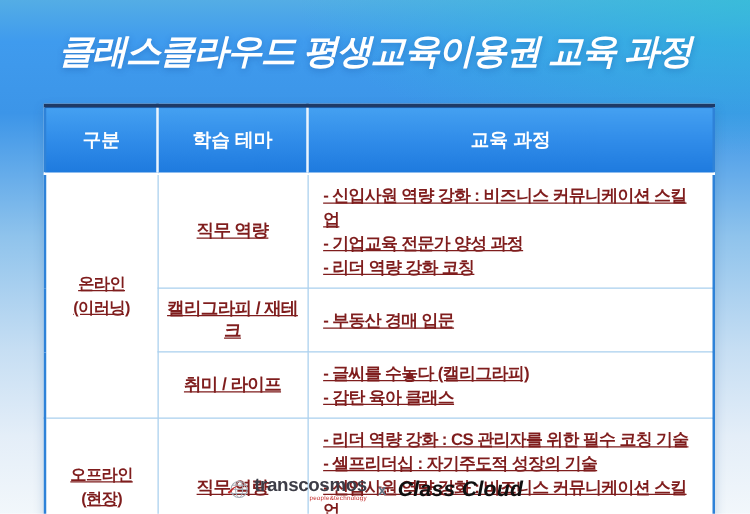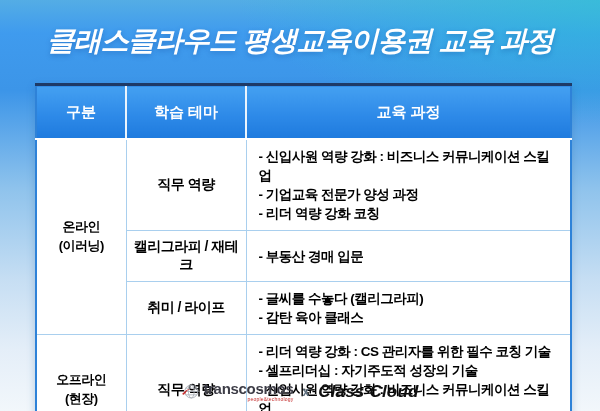--- a/index.html
+++ b/index.html
@@ -43,23 +43,24 @@
     font-size:15px;
     font-weight:700;
     text-align:center;
     border-left:2px solid #eaf4fd;
     border-bottom:2px solid #ffffff;
     padding:11px;
   }
   .course-table th:first-child{border-left:none;}
   .course-table td{
     border:1px solid #a9cfee;
-    color:#000000;
+    color:#7f1d1d;
     background:#ffffff;
     vertical-align:middle;
+    text-decoration:underline;
   }
   td.cat{
     text-align:center;
     font-size:13px;
     font-weight:800;
     line-height:1.45;
     letter-spacing:-0.5px;
   }
   td.theme{
     text-align:center;

